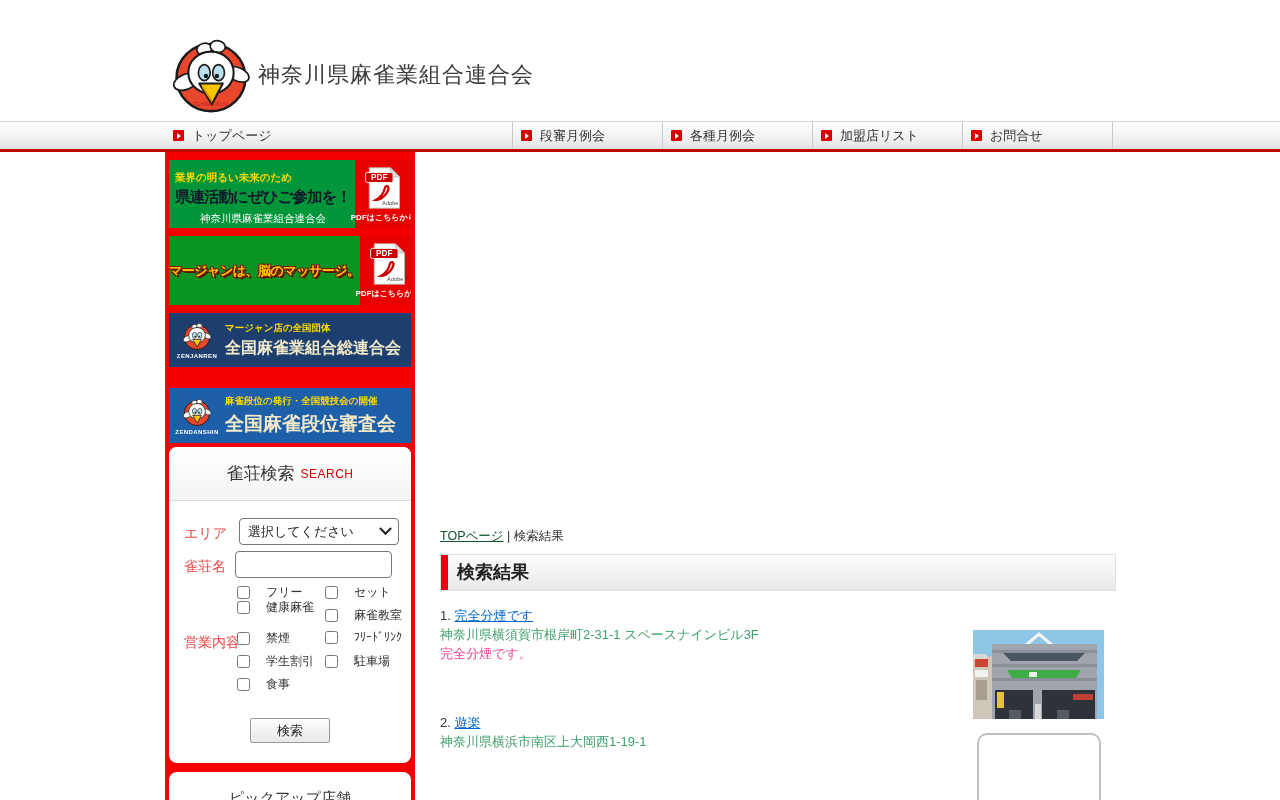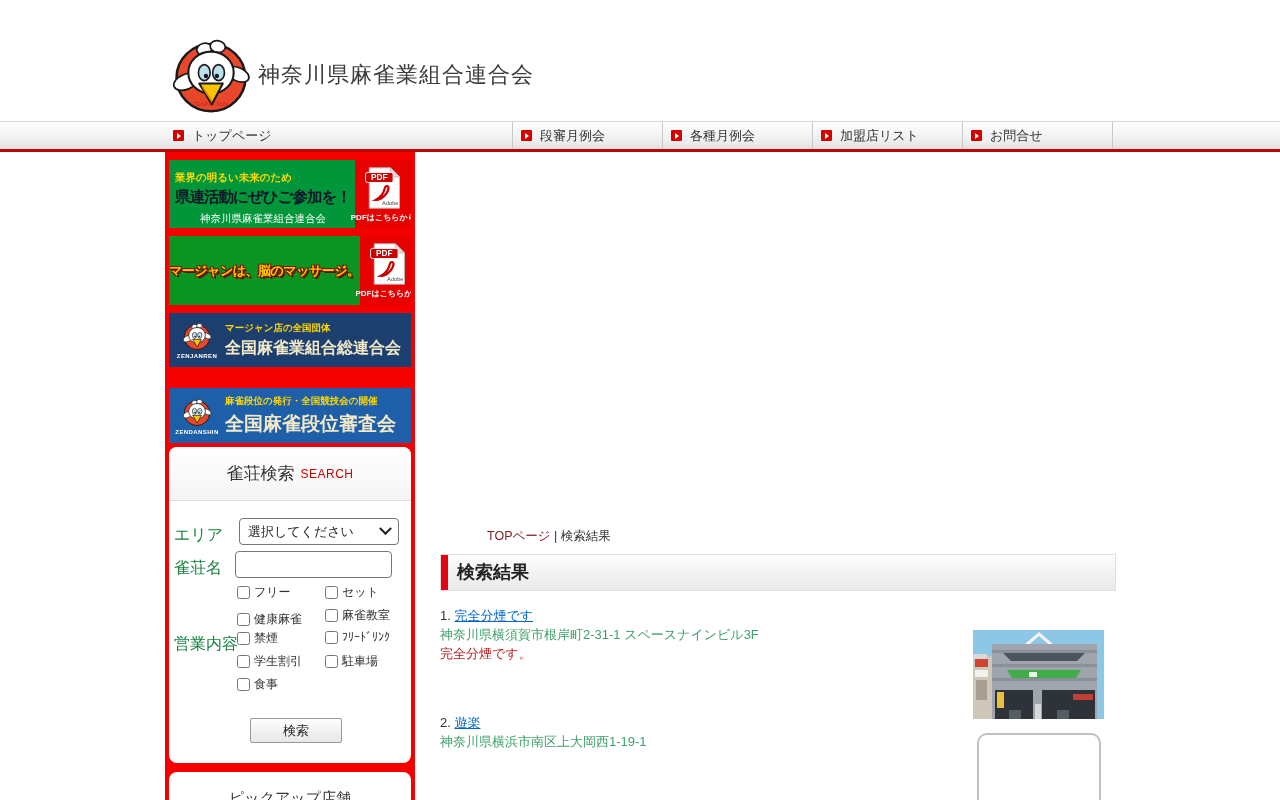--- a/index.html
+++ b/index.html
@@ -53,54 +53,54 @@
   .b4-l2 { color:#f2e9c8; font-size:19px; font-weight:bold; margin-top:3px; white-space:nowrap; }
 
   
   .search-box { position:absolute; left:4px; top:295px; width:242px; height:316px;
     background:#fff; border-radius:8px; overflow:hidden; }
   .sbox-title { position:absolute; left:0; top:0; width:100%; height:54px;
     display:flex; align-items:center; justify-content:center; gap:6px;
     background:linear-gradient(#ffffff,#f4f4f4); border-bottom:1px solid #ddd; }
   .sbox-title-jp { font-size:17px; color:#333; }
   .sbox-title-en { font-size:12px; color:#cc0000; letter-spacing:.5px; }
-  .f-label { position:absolute; left:5px; font-size:16px; color:#15803d; }
+  .f-label { position:absolute; left:15px; font-size:14px; color:#ef4444; }
   .sel { position:absolute; left:70px; top:71px; width:160px; height:27px; border:1px solid #777;
     border-radius:4px; background:#fff; display:flex; align-items:center; padding:0 8px; cursor:pointer; }
   .sel-text { flex:1; font-size:13px; color:#222; }
   .sel-caret { width:9px; height:9px; border-right:2px solid #222; border-bottom:2px solid #222;
     transform:rotate(45deg) translate(-2px,-2px); }
   .txt-input { position:absolute; left:66px; top:104px; width:157px; height:27px;
     border:1px solid #777; border-radius:4px; font-size:13px; padding:0 6px; }
-  .cb { position:absolute; display:flex; align-items:center; gap:4px; font-size:12px;
+  .cb { position:absolute; display:flex; align-items:center; gap:16px; font-size:12px;
     color:#333; cursor:pointer; white-space:nowrap; }
   .cb input { width:13px; height:13px; margin:0; }
-  .search-btn { position:absolute; left:81px; top:271px; width:92px; height:25px;
+  .search-btn { position:absolute; left:81px; top:271px; width:80px; height:25px;
     background:linear-gradient(#fdfdfd,#e8e8e8); border:1px solid #999; border-radius:2px;
     font-size:13px; color:#222; cursor:pointer; font-family:inherit; }
 
   .pickup-box { position:absolute; left:4px; top:620px; width:242px; height:40px;
     background:#fff; border-radius:8px 8px 0 0; text-align:center; padding-top:17px;
     font-size:15px; color:#333; overflow:hidden; }
 
   
   .main { position:absolute; left:440px; top:528px; width:676px; }
   .breadcrumb { font-size:12.5px; color:#333; }
-  .breadcrumb a { color:#7f1d1d; cursor:pointer;margin-left:47px; }
+  .breadcrumb a { color:#14532d; text-decoration:underline; cursor:pointer; }
   .section-header { position:relative; margin-top:9px; height:37px;
     background:linear-gradient(#fdfdfd,#e9e9e9); border:1px solid #e0e0e0; }
   .section-bar { position:absolute; left:0; top:0; bottom:0; width:7px; background:#e60012; }
   .section-title { line-height:35px; padding-left:16px; font-size:18px; font-weight:bold; color:#222; }
   .result-count { margin-top:11px; font-size:13px; font-weight:bold; color:#e00000; }
   .result { font-size:13px; line-height:19px; }
   .result-1 { margin-top:15px; }
   .result-2 { margin-top:50px; }
   .result a { color:#0066cc; text-decoration:underline; cursor:pointer; }
   .result .addr { color:#3fa06c; }
-  .result .desc { color:#b91c1c; }
+  .result .desc { color:#ec4899; }
   .result-photo { position:absolute; left:533px; top:102px; width:131px; height:89px; }
   .result-photo svg { width:131px; height:89px; display:block; }
   .result-placeholder { position:absolute; left:537px; top:205px; width:124px; height:110px;
     border:2px solid #c0c0c0; border-radius:10px; background:#fff; }
 </style>
 </head>
 <body>
 
 <svg width="0" height="0" style="position:absolute">
   <defs>
@@ -258,21 +258,21 @@
     <span class="f-label" style="top:187px">営業内容</span>
 
     <label class="cb" style="left:68px;top:137px">
       <input type="checkbox" style="">
       <span>フリー</span>
     </label>
     <label class="cb" style="left:156px;top:137px">
       <input type="checkbox" style="">
       <span>セット</span>
     </label>
-    <label class="cb" style="left:68px;top:164px">
+    <label class="cb" style="left:68px;top:152px">
       <input type="checkbox" style="">
       <span>健康麻雀</span>
     </label>
     <label class="cb" style="left:156px;top:160px">
       <input type="checkbox" style="">
       <span>麻雀教室</span>
     </label>
     <label class="cb" style="left:68px;top:183px">
       <input type="checkbox" style="">
       <span>禁煙</span>

